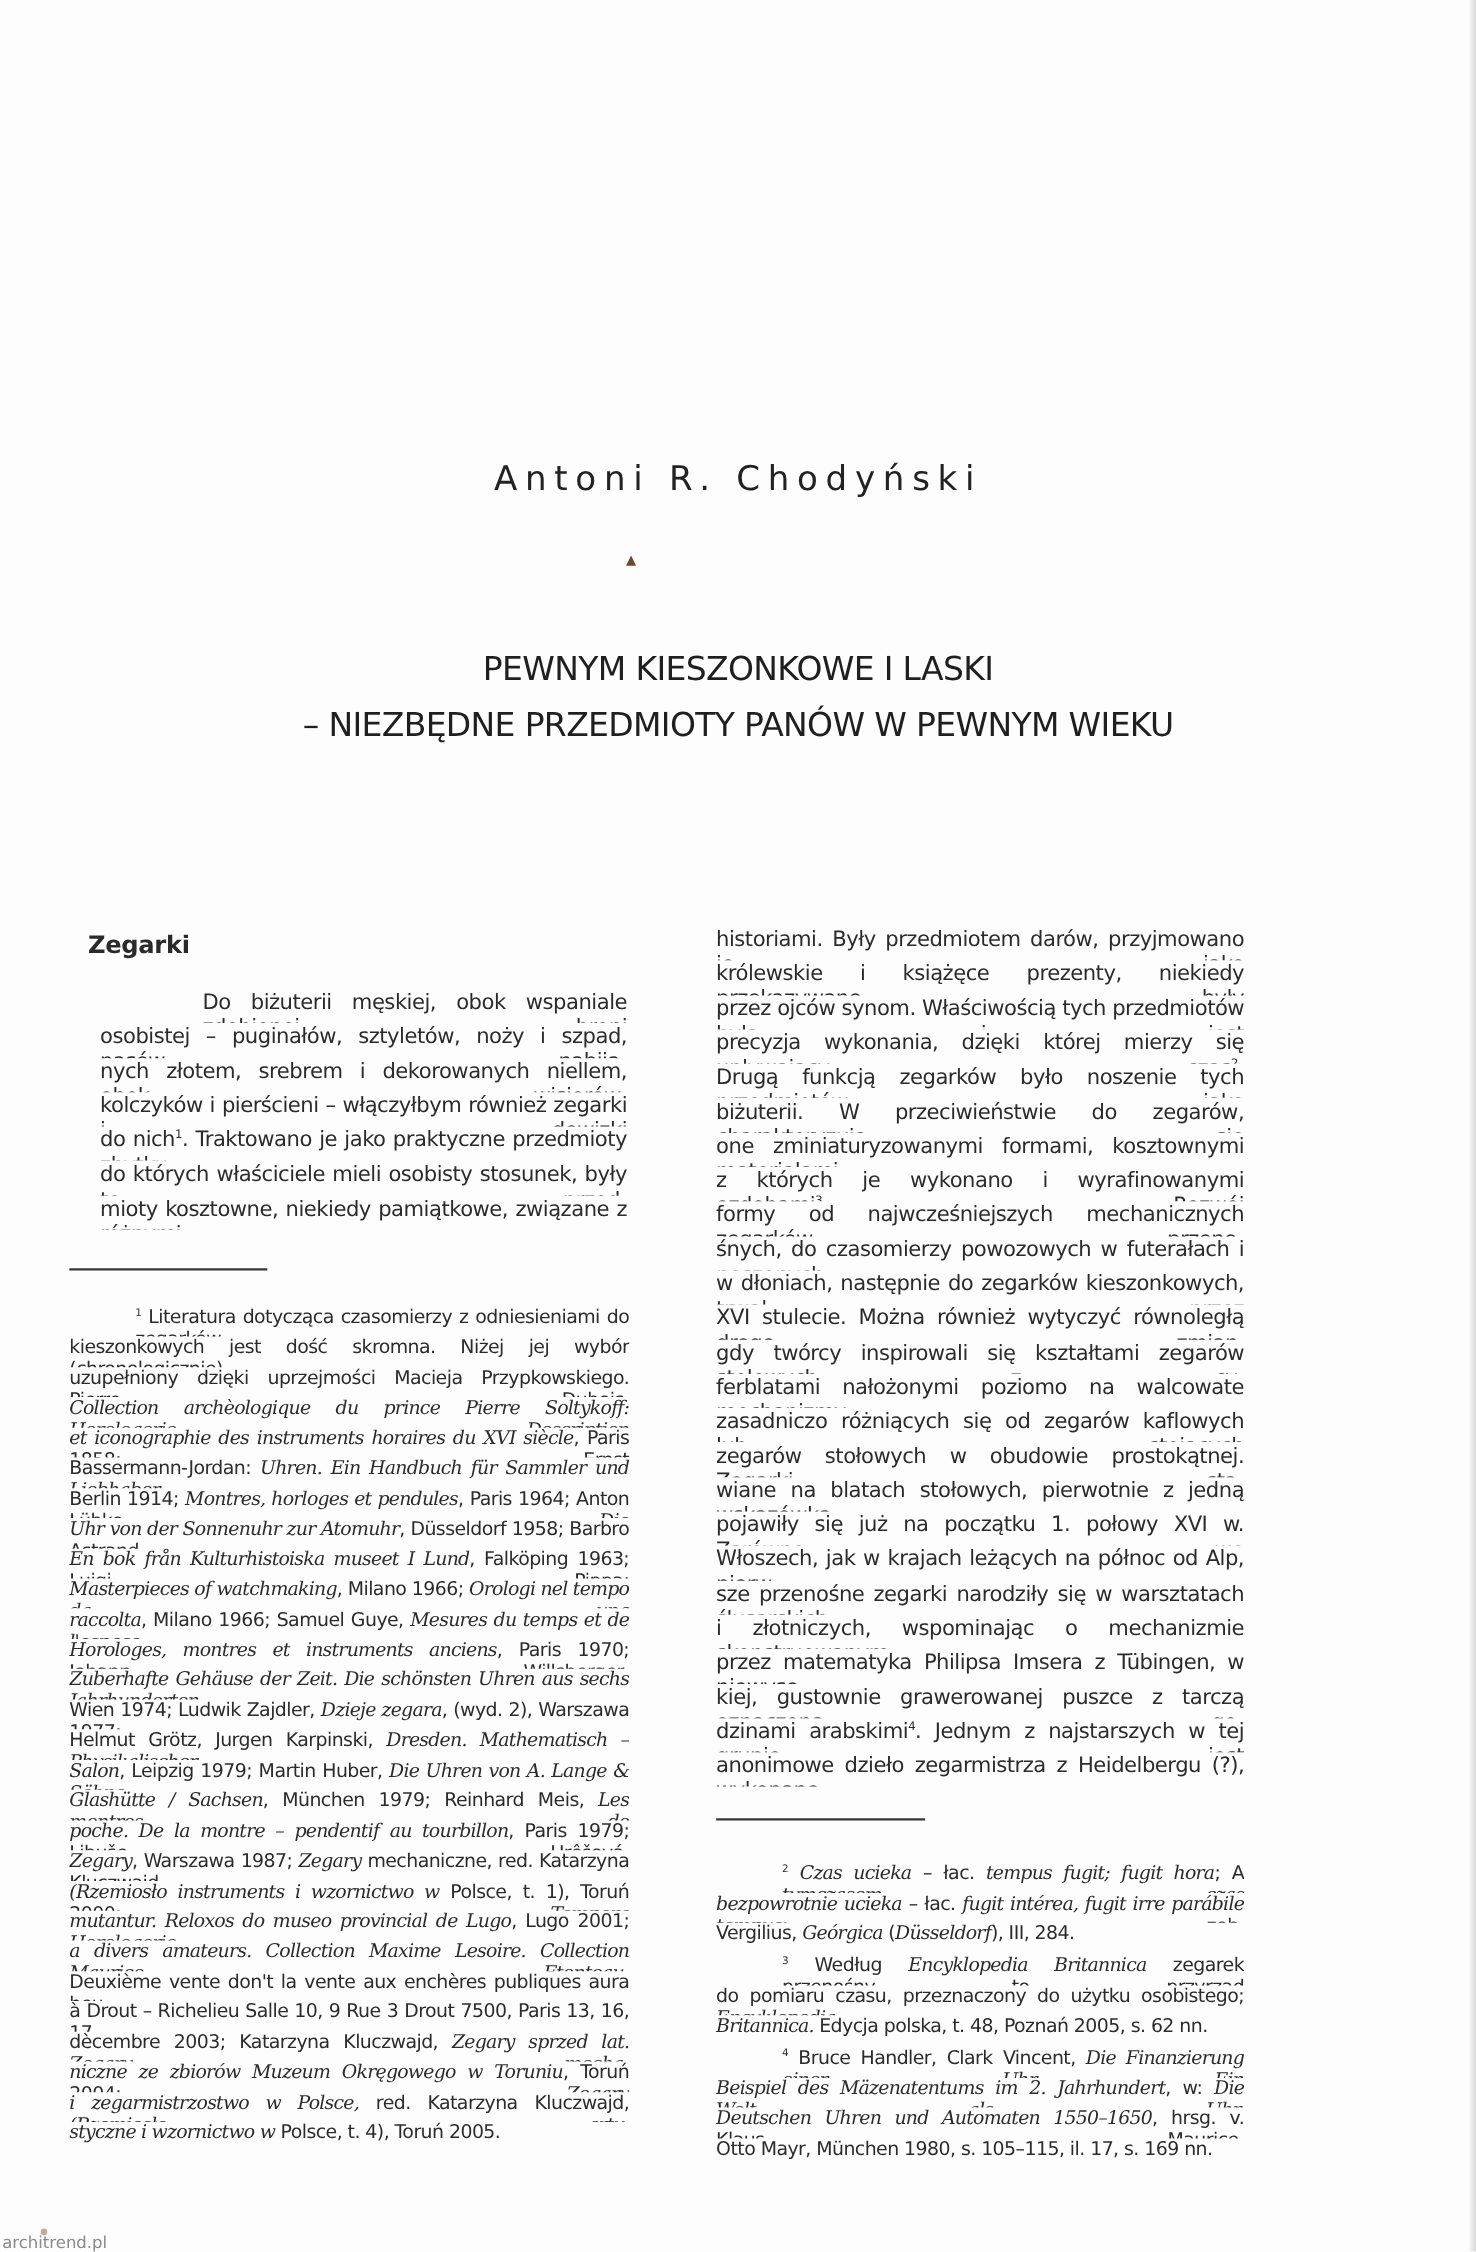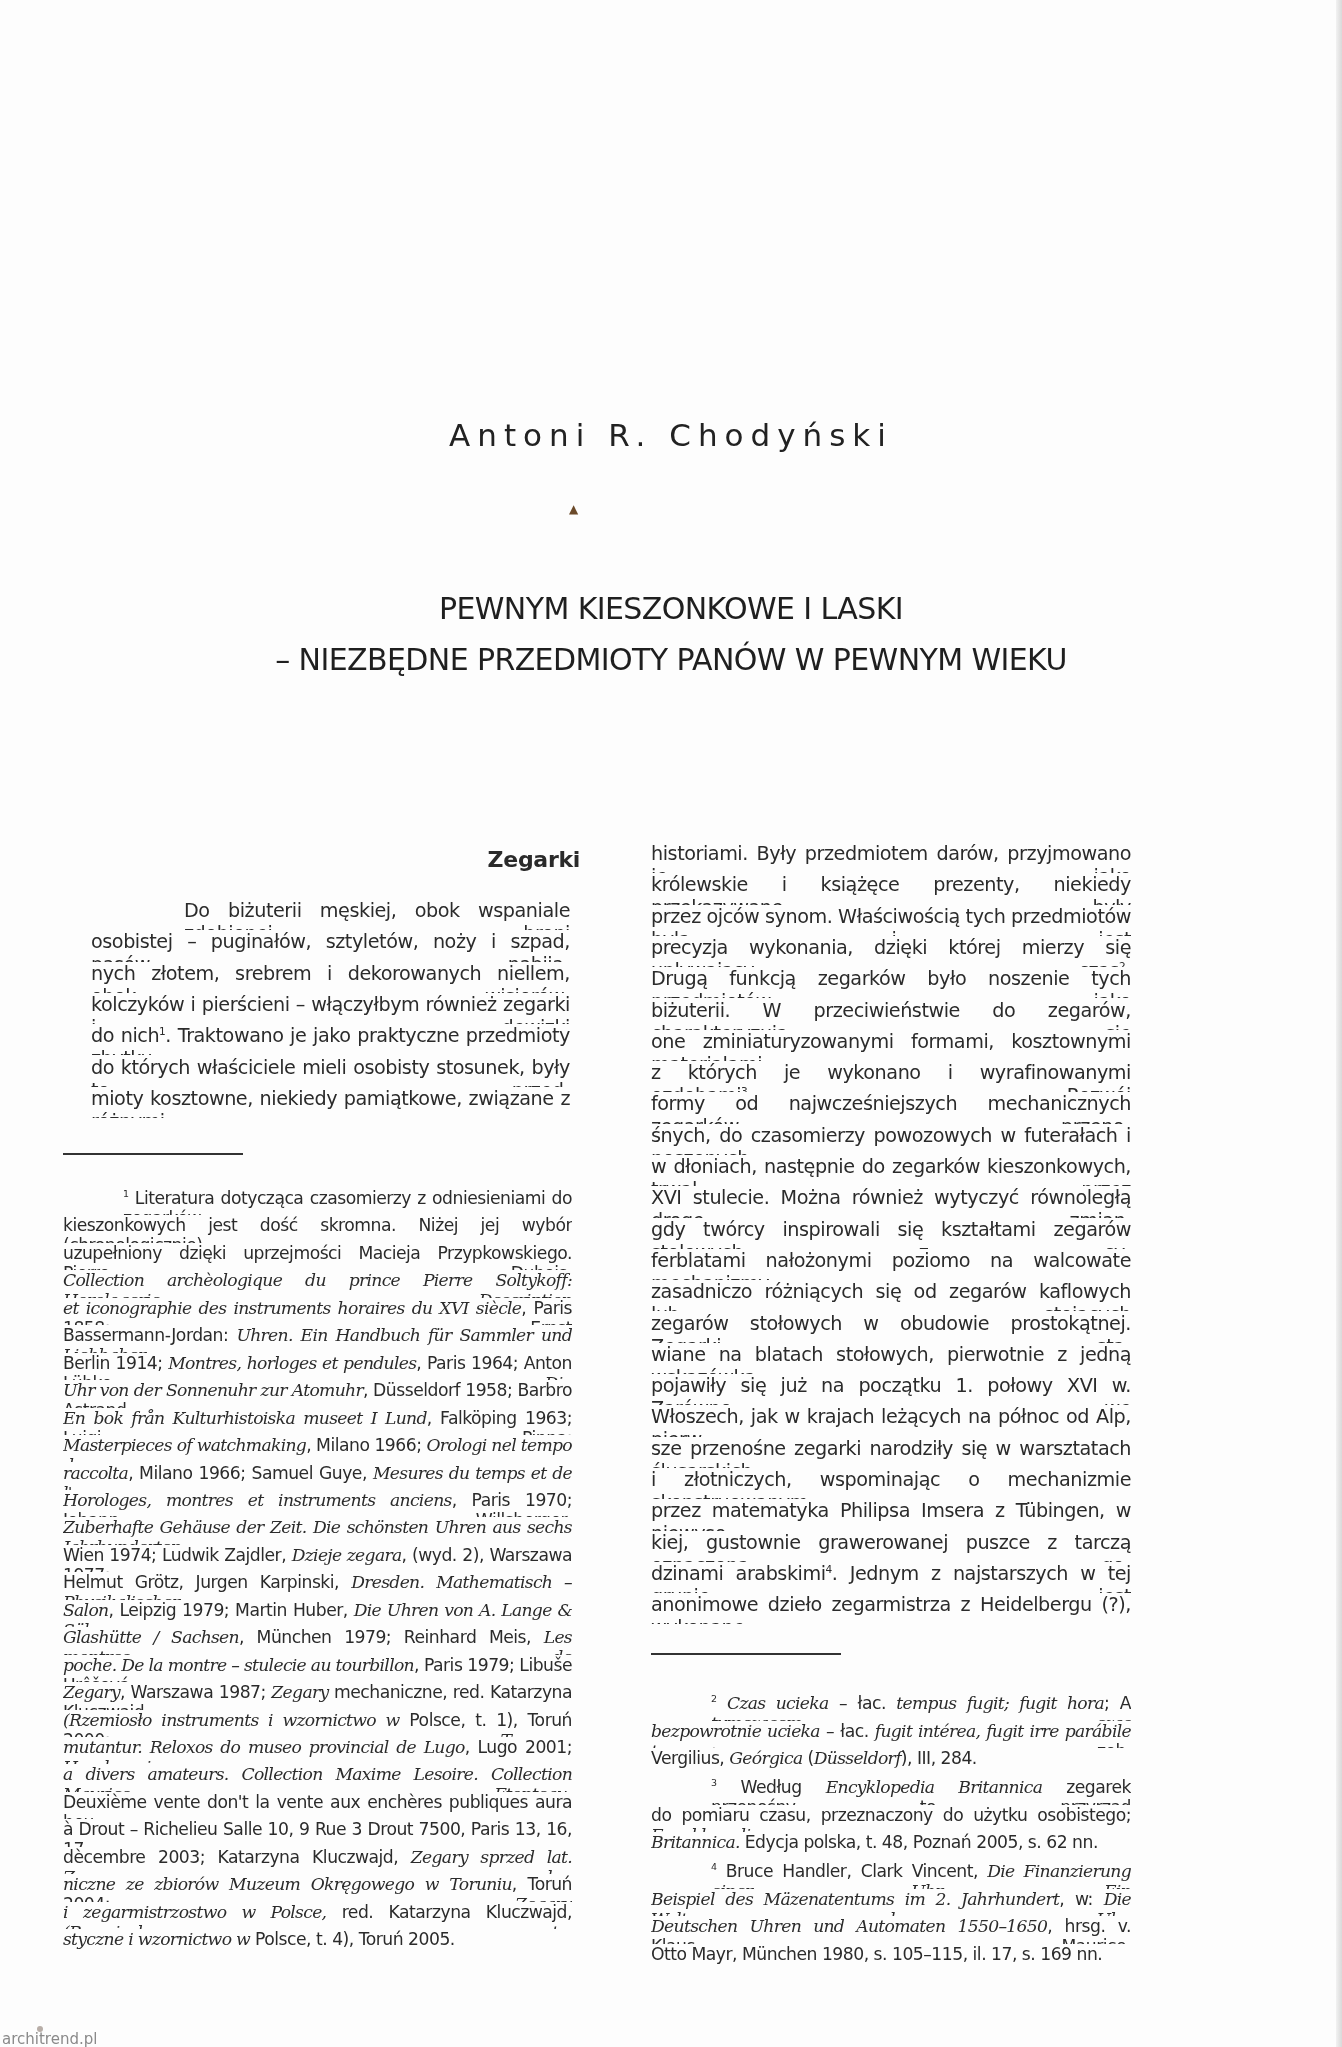--- a/index.html
+++ b/index.html
@@ -11,21 +11,21 @@
   }
   .edge { position: absolute; right: 0; top: 0; width: 6px; height: 2047px;
     background: linear-gradient(to right, #f2f2f2, #d9d9d9); }
   .author { position: absolute; top: 417px; left: 0; width: 1342px; text-align: center;
     font-size: 31px; letter-spacing: 7px; color: #222; }
   .speck { position: absolute; top: 502px; left: 569px; font-size: 12px; color: #6b4a2a; }
   .title { position: absolute; left: 0; width: 1342px; text-align: center;
     font-size: 30px; letter-spacing: -0.6px; color: #1f1f1f; }
   .t1 { top: 591px; }
   .t2 { top: 642px; }
-  .heading { position: absolute; top: 847px; left: 80px; width: 500px; text-align: right;
+  .heading { position: absolute; top: 847px; left: 80px; width: 500px; text-align: left;
     font-size: 22px; font-weight: bold; color: #2a2a2a; letter-spacing: -0.3px; }
   .col { position: absolute; }
   .line { position: absolute; left: 0; white-space: nowrap; text-align: justify;
     text-align-last: justify; overflow: visible; }
   .body-l .line, .body-r .line { font-size: 19.2px; height: 28px; letter-spacing: -0.45px; }
   .fn .line { font-size: 17.2px; height: 25px; letter-spacing: -0.5px; }
   .last { text-align-last: left !important; }
   .rule { position: absolute; height: 1.5px; background: #333; }
   sup { font-size: 0.55em; vertical-align: 0.7em; line-height: 0; }
   i { font-family: "DejaVu Serif", serif; font-style: italic; letter-spacing: -0.7px; }
@@ -67,21 +67,21 @@
     <div class="line" style="top: 192.15px; left: 0px; width: 509px; white-space: normal; height: 27.45px; overflow: hidden;"><i>Uhr von der Sonnenuhr zur Atomuhr</i>, Düsseldorf 1958; Barbro Astrand,</div>
     <div class="line" style="top: 219.6px; left: 0px; width: 509px; white-space: normal; height: 27.45px; overflow: hidden;"><i>En bok från Kulturhistoiska museet I Lund</i>, Falköping 1963; Luigi Pippa:</div>
     <div class="line" style="top: 247.05px; left: 0px; width: 509px; white-space: normal; height: 27.45px; overflow: hidden;"><i>Masterpieces of watchmaking</i>, Milano 1966; <i>Orologi nel tempo da una</i></div>
     <div class="line" style="top: 274.5px; left: 0px; width: 509px; white-space: normal; height: 27.45px; overflow: hidden;"><i>raccolta</i>, Milano 1966; Samuel Guye, <i>Mesures du temps et de l'espace.</i></div>
     <div class="line" style="top: 301.95px; left: 0px; width: 509px; white-space: normal; height: 27.45px; overflow: hidden;"><i>Horologes, montres et instruments anciens</i>, Paris 1970; Johann Willsberger,</div>
     <div class="line" style="top: 329.4px; left: 0px; width: 509px; white-space: normal; height: 27.45px; overflow: hidden;"><i>Zuberhafte Gehäuse der Zeit. Die schönsten Uhren aus sechs Jahrhunderten</i>,</div>
     <div class="line" style="top: 356.85px; left: 0px; width: 509px; white-space: normal; height: 27.45px; overflow: hidden;">Wien 1974; Ludwik Zajdler, <i>Dzieje zegara</i>, (wyd. 2), Warszawa 1977;</div>
     <div class="line" style="top: 384.3px; left: 0px; width: 509px; white-space: normal; height: 27.45px; overflow: hidden;">Helmut Grötz, Jurgen Karpinski, <i>Dresden. Mathematisch – Physikalischer</i></div>
     <div class="line" style="top: 411.75px; left: 0px; width: 509px; white-space: normal; height: 27.45px; overflow: hidden;"><i>Salon</i>, Leipzig 1979; Martin Huber, <i>Die Uhren von A. Lange &amp; Söhne</i></div>
     <div class="line" style="top: 439.2px; left: 0px; width: 509px; white-space: normal; height: 27.45px; overflow: hidden;"><i>Glashütte / Sachsen</i>, München 1979; Reinhard Meis, <i>Les montres de</i></div>
-    <div class="line" style="top: 466.65px; left: 0px; width: 509px; white-space: normal; height: 27.45px; overflow: hidden;"><i>poche. De la montre – stulecie au tourbillon</i>, Paris 1979; Libuše Urêšová,</div>
+    <div class="line" style="top: 466.65px; left: 0px; width: 509px; white-space: normal; height: 27.45px; overflow: hidden;"><i>poche. De la montre – pendentif au tourbillon</i>, Paris 1979; Libuše Urêšová,</div>
     <div class="line" style="top: 494.1px; left: 0px; width: 509px; white-space: normal; height: 27.45px; overflow: hidden;"><i>Zegary</i>, Warszawa 1987; <i>Zegary</i> mechaniczne, red. Katarzyna Kluczwajd,</div>
     <div class="line" style="top: 521.55px; left: 0px; width: 509px; white-space: normal; height: 27.45px; overflow: hidden;"><i>(Rzemiosło instruments i wzornictwo w</i> Polsce, t. 1), Toruń 2000; <i>Tempora</i></div>
     <div class="line" style="top: 549px; left: 0px; width: 509px; white-space: normal; height: 27.45px; overflow: hidden;"><i>mutantur. Reloxos do museo provincial de Lugo</i>, Lugo 2001; <i>Horologerie</i></div>
     <div class="line" style="top: 576.45px; left: 0px; width: 509px; white-space: normal; height: 27.45px; overflow: hidden;"><i>a divers amateurs. Collection Maxime Lesoire. Collection Maurice Ftonteau.</i></div>
     <div class="line" style="top: 603.9px; left: 0px; width: 509px; white-space: normal; height: 27.45px; overflow: hidden;">Deuxième vente don't la vente aux enchères publiques aura heu</div>
     <div class="line" style="top: 631.35px; left: 0px; width: 509px; white-space: normal; height: 27.45px; overflow: hidden;">à Drout – Richelieu Salle 10, 9 Rue 3 Drout 7500, Paris 13, 16, 17</div>
     <div class="line" style="top: 658.8px; left: 0px; width: 509px; white-space: normal; height: 27.45px; overflow: hidden;">dècembre 2003; Katarzyna Kluczwajd, <i>Zegary sprzed lat. Zegary mecha-</i></div>
     <div class="line" style="top: 686.25px; left: 0px; width: 509px; white-space: normal; height: 27.45px; overflow: hidden;"><i>niczne ze zbiorów Muzeum Okręgowego w Toruniu</i>, Toruń 2004; <i>Zegary</i></div>
     <div class="line" style="top: 713.7px; left: 0px; width: 509px; white-space: normal; height: 27.45px; overflow: hidden;"><i>i zegarmistrzostwo w Polsce,</i> red. Katarzyna Kluczwajd, <i>(Rzemiosło arty-</i></div>
     <div class="line last" style="top: 741.15px; left: 0px; width: 509px; white-space: normal; height: 27.45px; overflow: hidden;"><i>styczne i wzornictwo w</i> Polsce, t. 4), Toruń 2005.</div>

